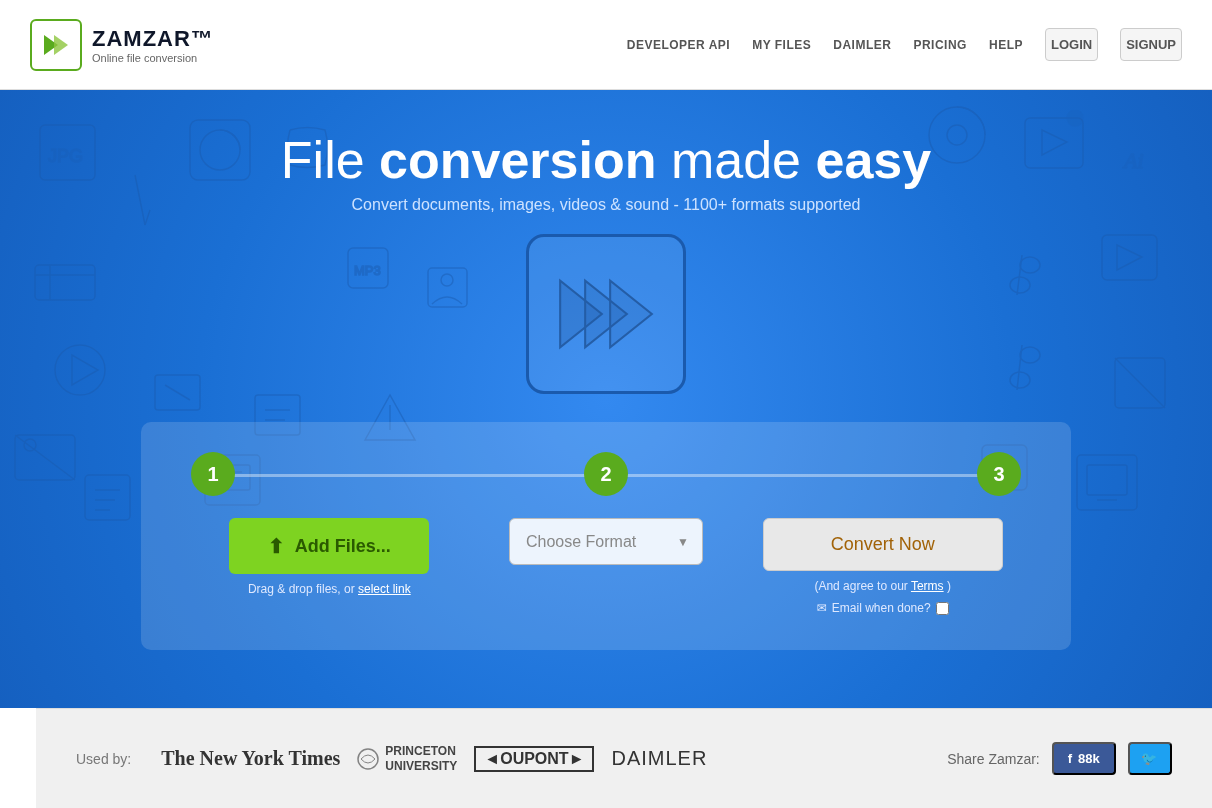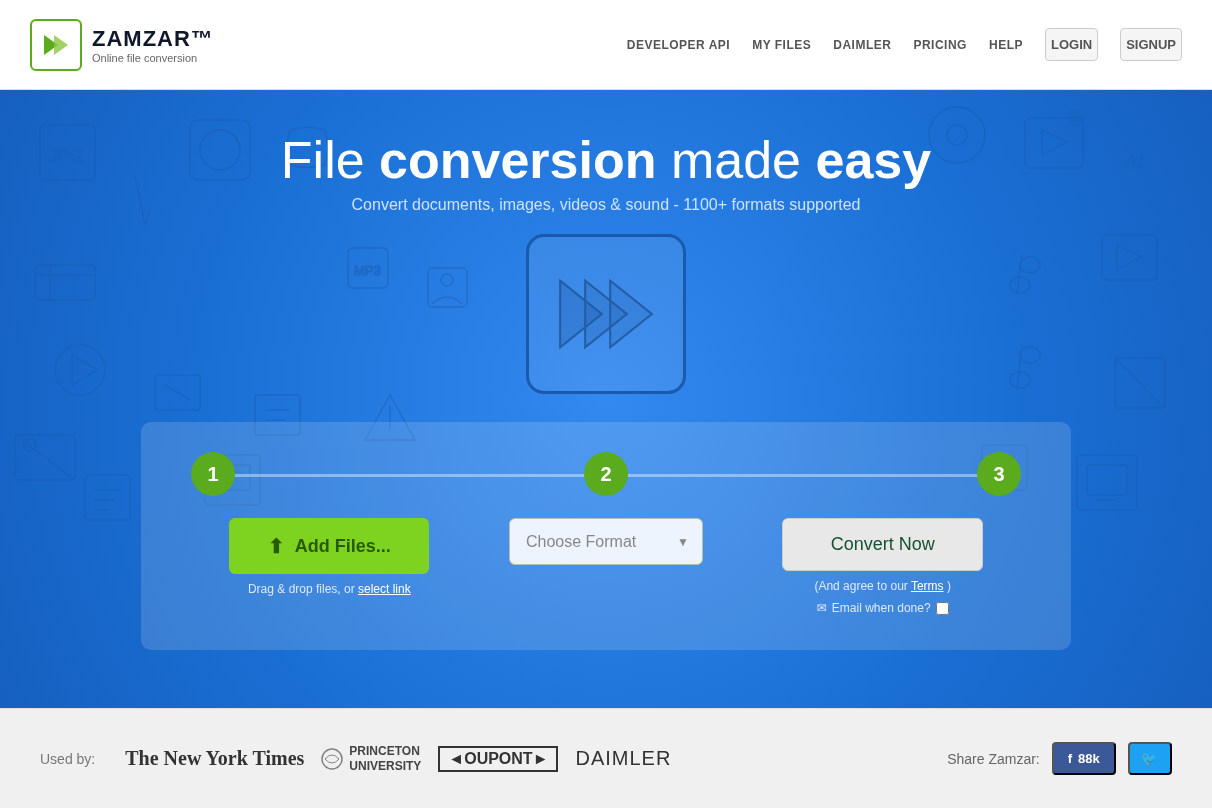--- a/index.html
+++ b/index.html
@@ -216,23 +216,23 @@
       pointer-events: none;
     }
 
     
     .convert-btn {
       background: #e8e8e8;
       border: 1px solid #ccc;
       border-radius: 6px;
       padding: 15px 44px;
       font-size: 18px;
-      color: #14532d;
-      cursor: pointer;
-      width: 201px;
+      color: #a16207;
+      cursor: pointer;
+      width: 240px;
     }
 
     .terms-text {
       font-size: 12px;
       color: #dde8ff;
       text-align: center;
     }
     .terms-text a { color: #fff; }
     .email-check {
       display: flex;
@@ -243,20 +243,21 @@
     }
 
     
     .footer {
       background: #f0f0f0;
       height: 100px;
       display: flex;
       align-items: center;
       padding: 0 40px;
       border-top: 1px solid #ddd;
+      margin-left: 36px;
     }
     .footer-used {
       font-size: 14px;
       color: #777;
       margin-right: 30px;
       white-space: nowrap;
     }
     .footer-logos {
       display: flex;
       align-items: center;

